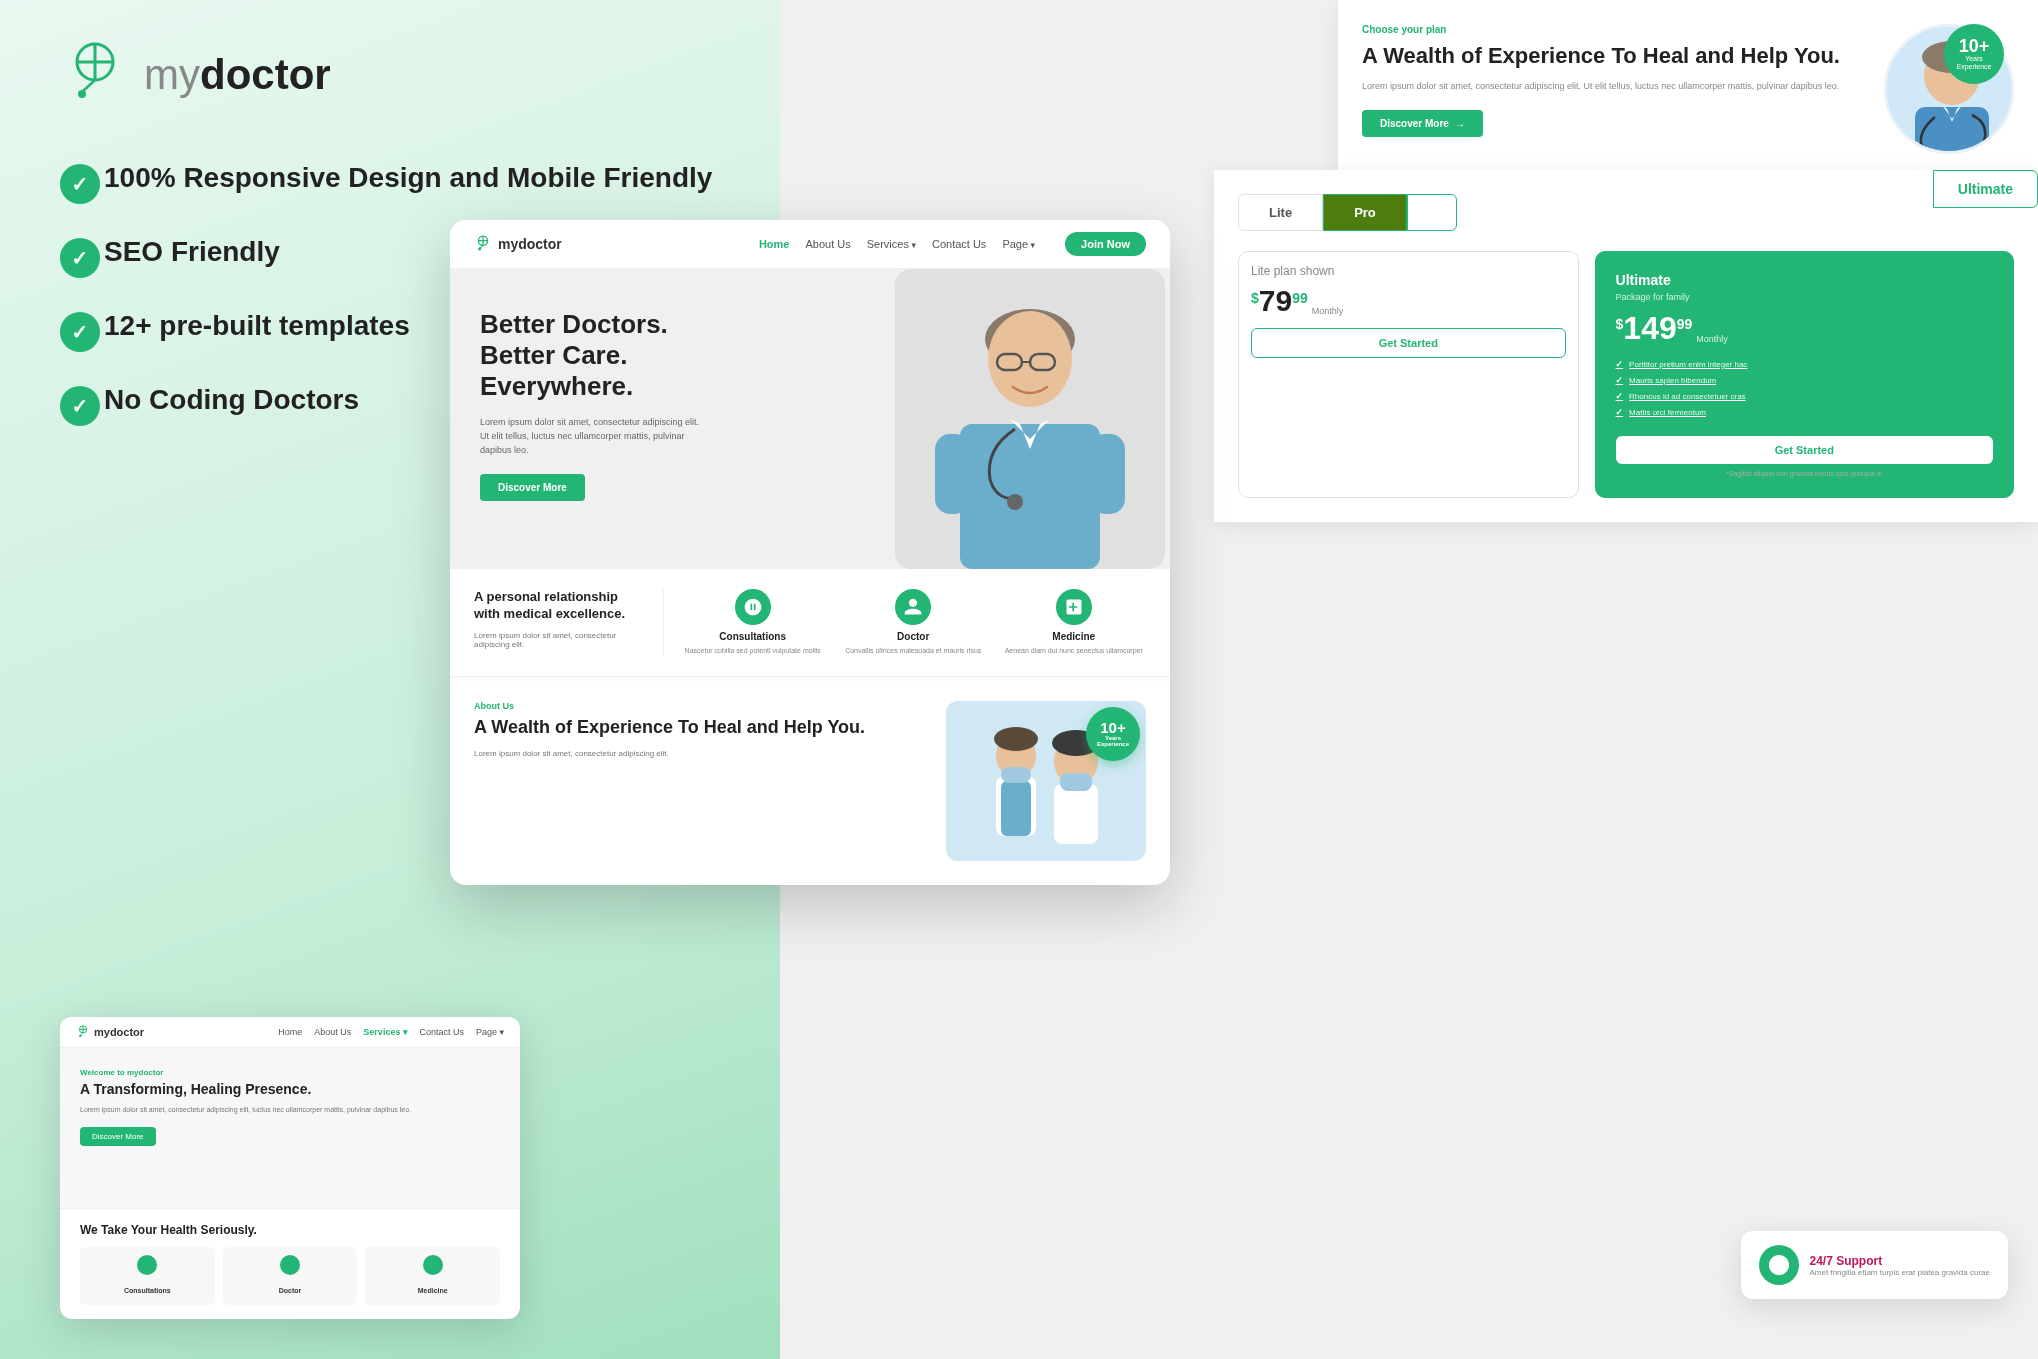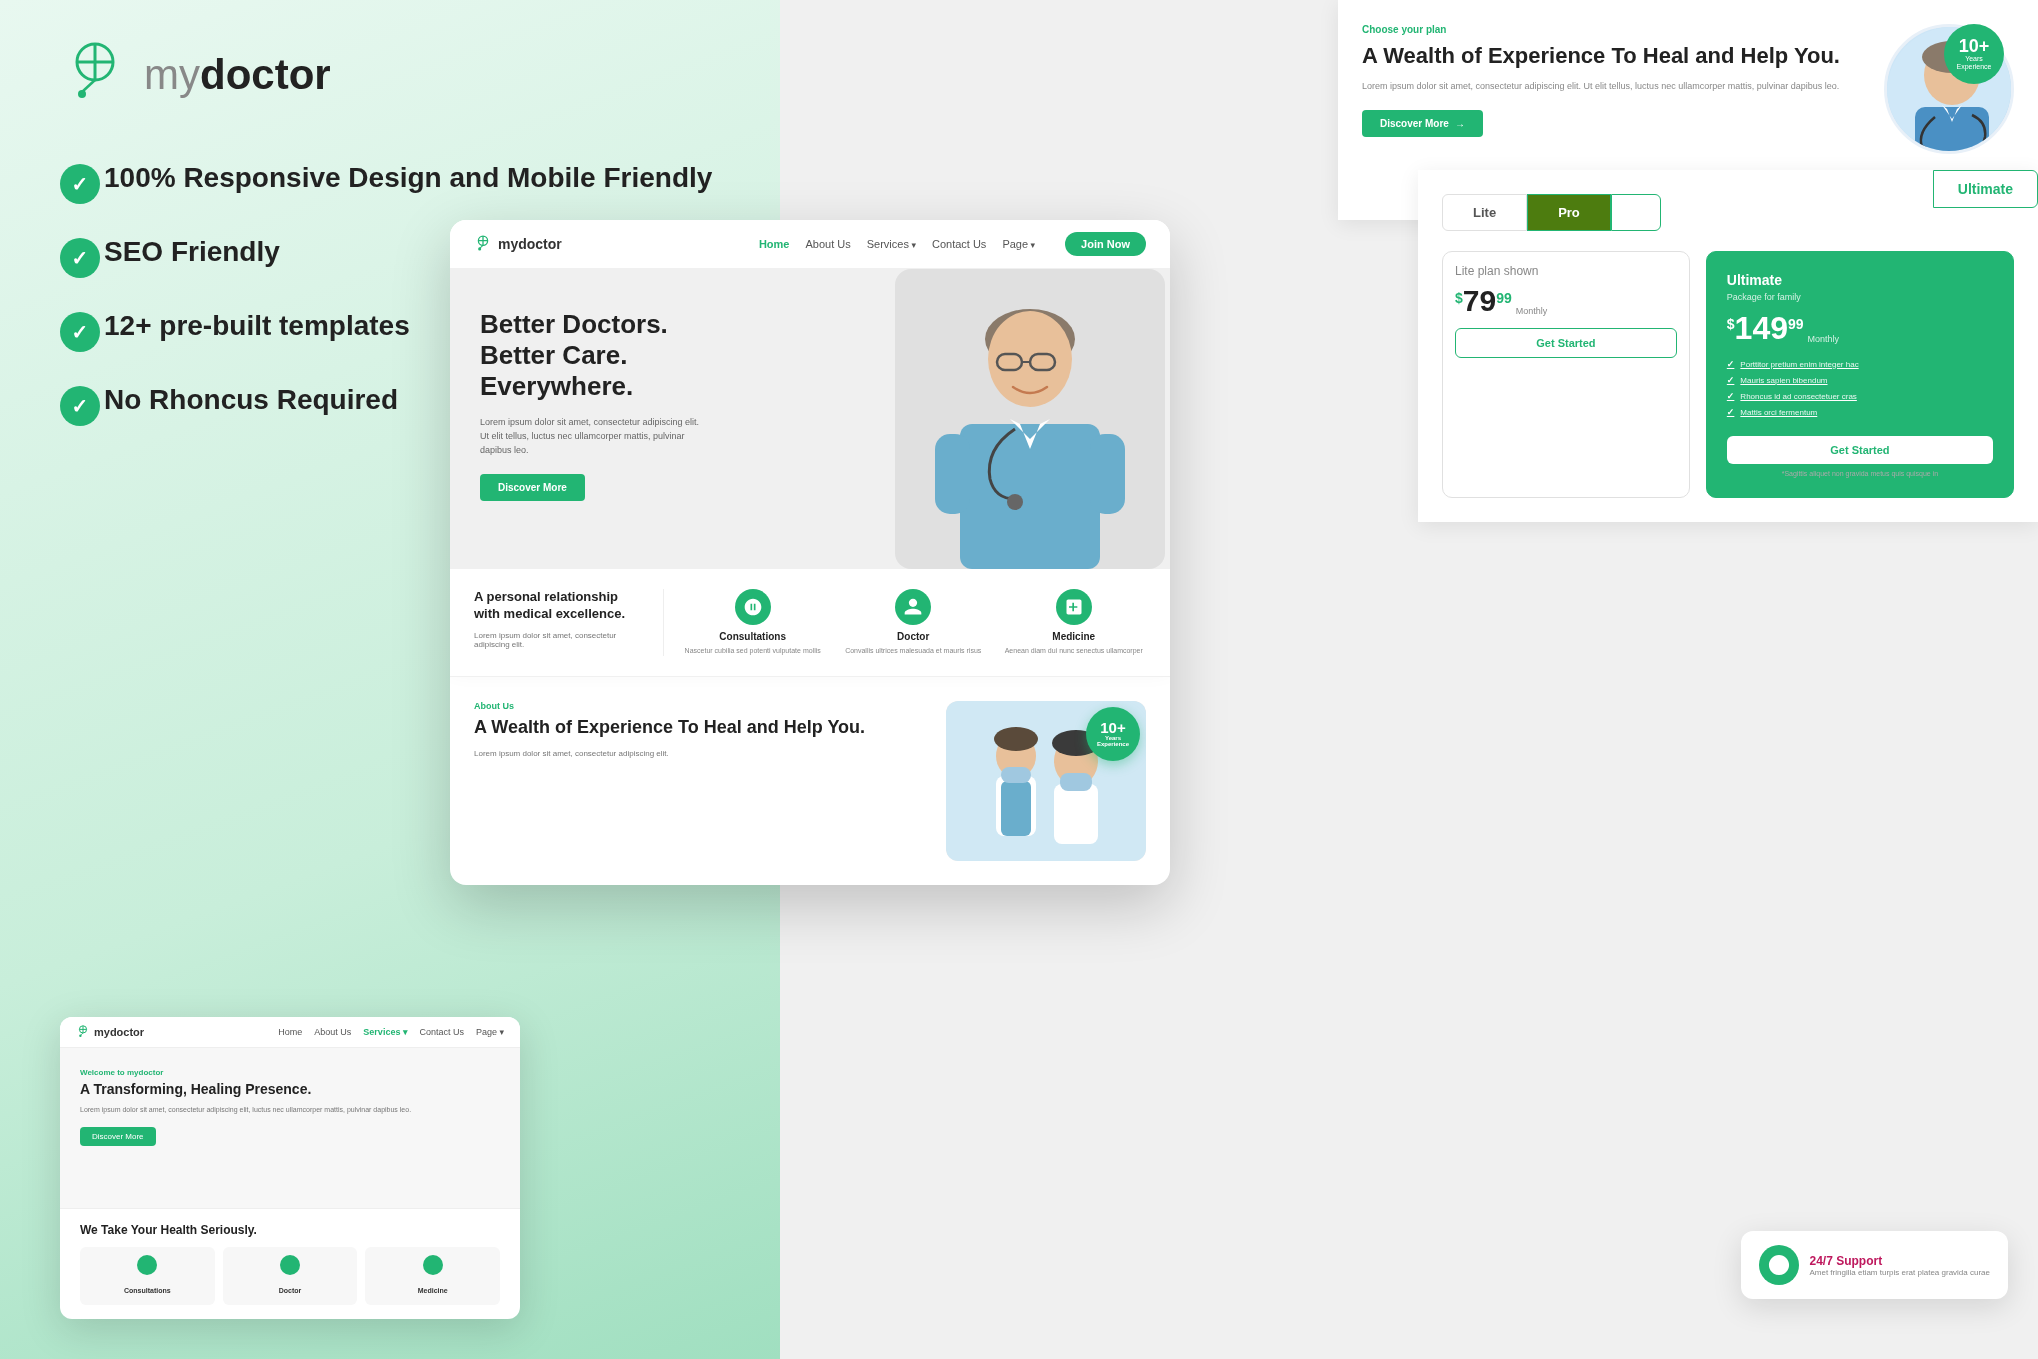--- a/index.html
+++ b/index.html
@@ -524,21 +524,21 @@
       font-size: 7px;
       text-align: center;
       line-height: 1.2;
     }
 
     
     .pricing-panel {
       position: absolute;
       top: 170px;
       right: 0;
-      width: 620px;
+      width: 824px;
       background: white;
       padding: 24px;
       box-shadow: 0 4px 20px rgba(0,0,0,0.08);
     }
 
     .pricing-tabs {
       display: flex;
       gap: 0;
       margin-bottom: 20px;
     }
@@ -762,21 +762,21 @@
     <li>
       <div class="check-circle"></div>
       <span>SEO Friendly</span>
     </li>
     <li>
       <div class="check-circle"></div>
       <span>12+ pre-built templates</span>
     </li>
     <li>
       <div class="check-circle"></div>
-      <span>No Rhoncus Required</span>
+      <span>No Coding Doctors</span>
     </li>
   </ul>
 
   <div class="mini-preview">
     <div class="mini-nav">
       <div class="mini-logo">
         <svg width="14" height="14" viewBox="0 0 70 70">
           <circle cx="35" cy="22" r="18" fill="none" stroke="#22b573" stroke-width="5"></circle>
           <line x1="35" y1="4" x2="35" y2="40" stroke="#22b573" stroke-width="5"></line>
           <line x1="17" y1="22" x2="53" y2="22" stroke="#22b573" stroke-width="5"></line>

